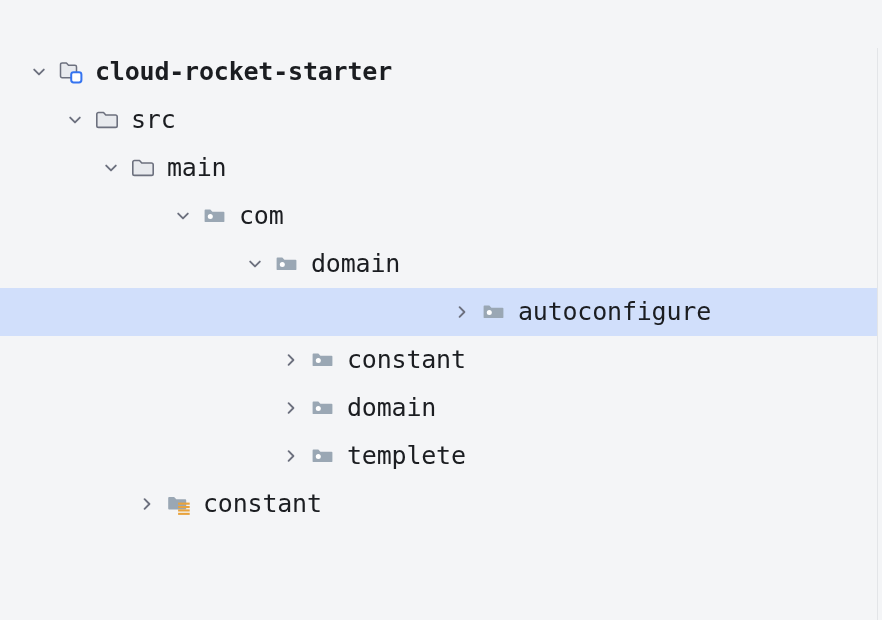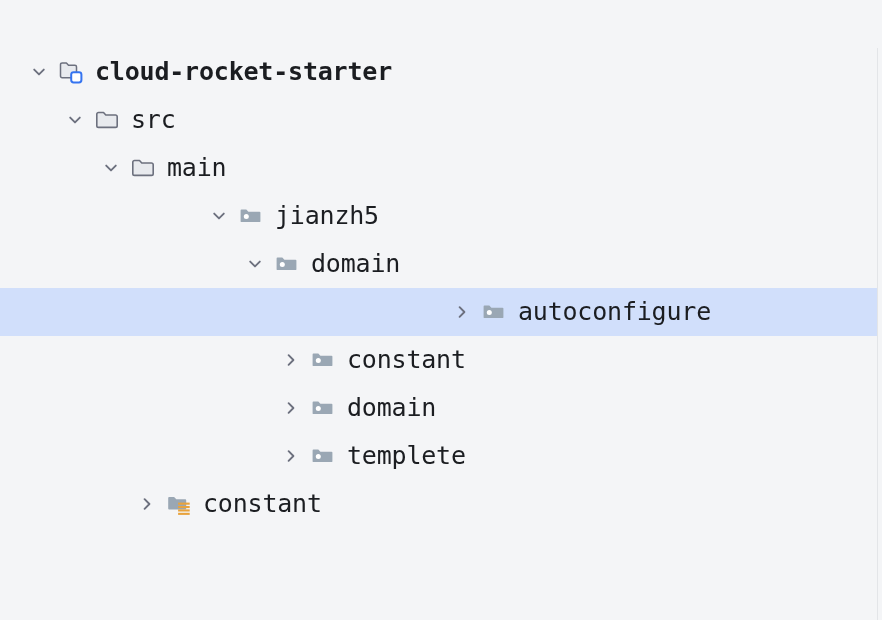--- a/index.html
+++ b/index.html
@@ -130,33 +130,33 @@
         </svg>
       </span>
       <span class="icon">
         <svg width="26" height="26" viewBox="0 0 26 26">
           <path d="M2.8 7.2 a1.7 1.7 0 0 1 1.7-1.7 h5.0 l2.3 2.5 h9.7 a1.7 1.7 0 0 1 1.7 1.7 v9.0 a1.7 1.7 0 0 1 -1.7 1.7 h-17.0 a1.7 1.7 0 0 1 -1.7 -1.7 z" fill="#e8eaee" stroke="#6c707e" stroke-width="1.6" stroke-linejoin="round"></path>
         </svg>
       </span>
       <span class="label">main</span>
     </div>
     <div class="row">
-      <span class="indent" style="width: 204px;"></span>
-      <span class="twisty">
-        <svg width="18" height="18" viewBox="0 0 18 18">
-          <path d="M4.2 6.6 L9 11.4 L13.8 6.6" fill="none" stroke="#6c707e" stroke-width="1.9" stroke-linecap="round" stroke-linejoin="round"></path>
-        </svg>
-      </span>
-      <span class="icon">
-        <svg width="26" height="26" viewBox="0 0 26 26">
-          <path d="M2.6 7.4 a0.9 0.9 0 0 1 0.9-0.9 h4.8 l2.1 2.2 h11.1 a0.9 0.9 0 0 1 0.9 0.9 v8.6 a0.9 0.9 0 0 1 -0.9 0.9 h-18.0 a0.9 0.9 0 0 1 -0.9 -0.9 z" fill="#9aa7b4"></path>
-          <circle cx="8.3" cy="13.6" r="2.5" fill="#ffffff"></circle>
-        </svg>
-      </span>
-      <span class="label">jianzh5</span>
+      <span class="indent" style="width: 168px;"></span>
+      <span class="twisty">
+        <svg width="18" height="18" viewBox="0 0 18 18">
+          <path d="M4.2 6.6 L9 11.4 L13.8 6.6" fill="none" stroke="#6c707e" stroke-width="1.9" stroke-linecap="round" stroke-linejoin="round"></path>
+        </svg>
+      </span>
+      <span class="icon">
+        <svg width="26" height="26" viewBox="0 0 26 26">
+          <path d="M2.6 7.4 a0.9 0.9 0 0 1 0.9-0.9 h4.8 l2.1 2.2 h11.1 a0.9 0.9 0 0 1 0.9 0.9 v8.6 a0.9 0.9 0 0 1 -0.9 0.9 h-18.0 a0.9 0.9 0 0 1 -0.9 -0.9 z" fill="#9aa7b4"></path>
+          <circle cx="8.3" cy="13.6" r="2.5" fill="#ffffff"></circle>
+        </svg>
+      </span>
+      <span class="label">com</span>
     </div>
     <div class="row">
       <span class="indent" style="width: 240px;"></span>
       <span class="twisty">
         <svg width="18" height="18" viewBox="0 0 18 18">
           <path d="M4.2 6.6 L9 11.4 L13.8 6.6" fill="none" stroke="#6c707e" stroke-width="1.9" stroke-linecap="round" stroke-linejoin="round"></path>
         </svg>
       </span>
       <span class="icon">
         <svg width="26" height="26" viewBox="0 0 26 26">

